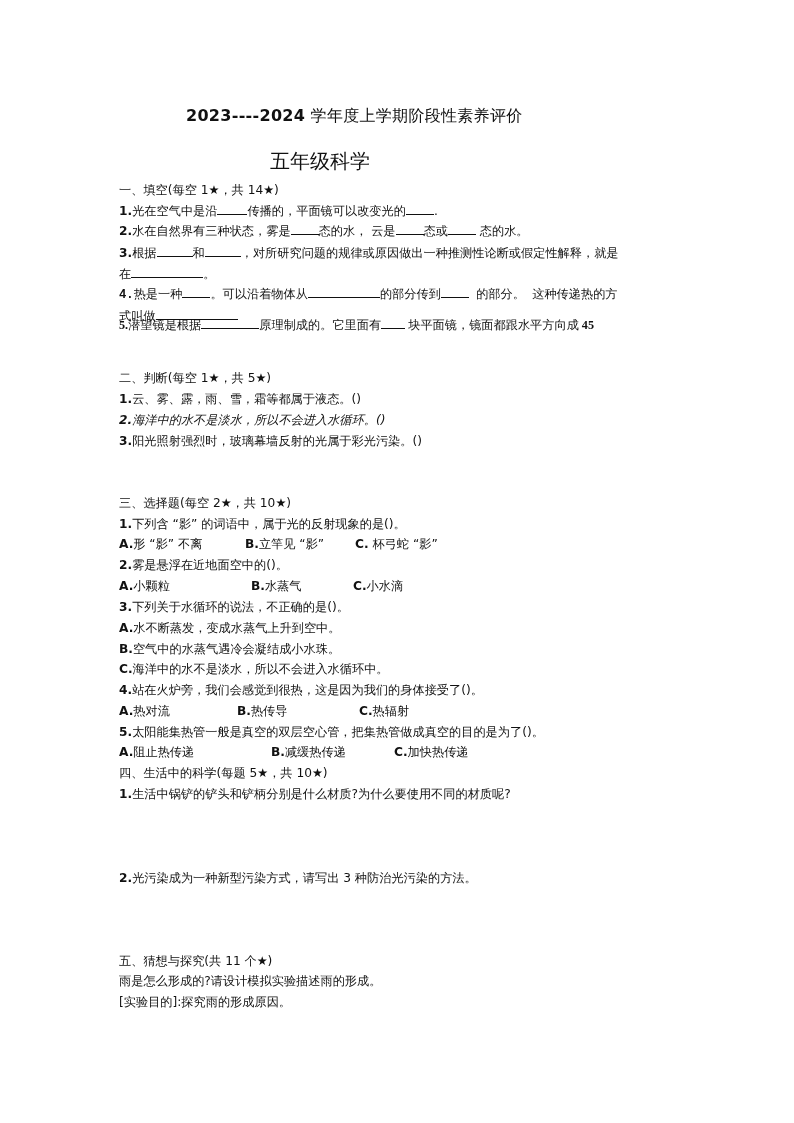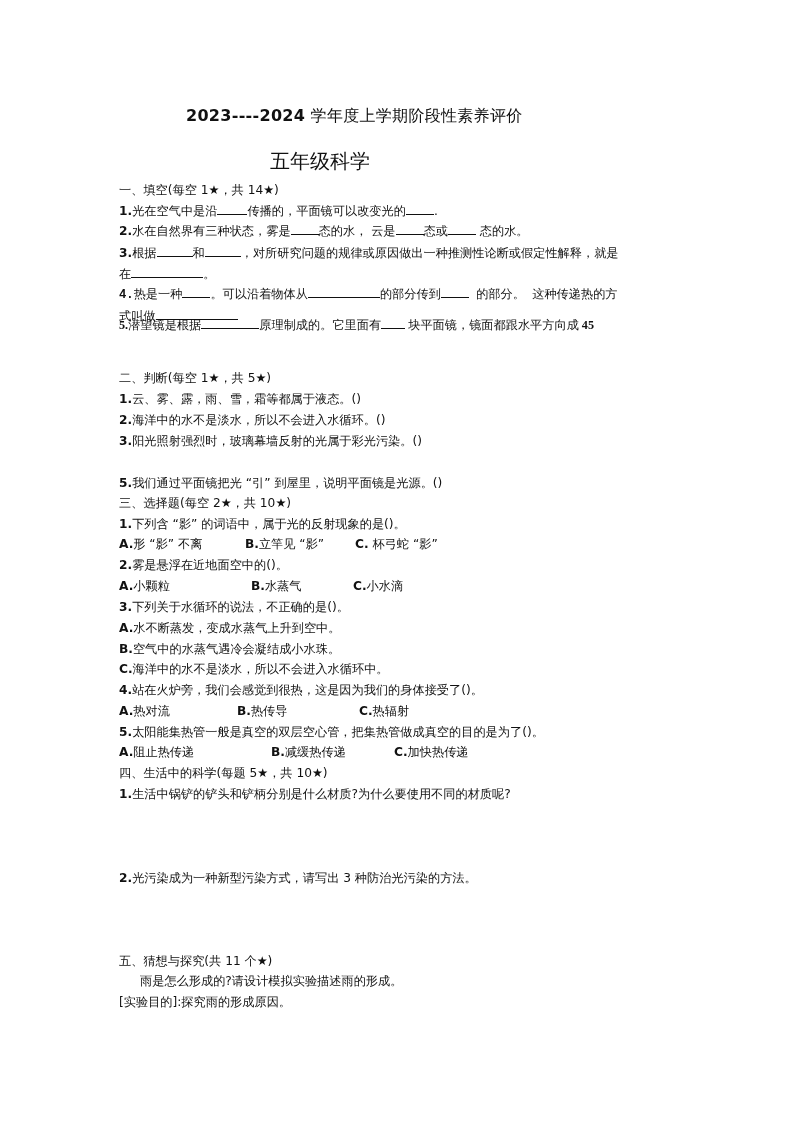--- a/index.html
+++ b/index.html
@@ -59,23 +59,22 @@
   <div class="line" style="top:306px;">
     <span>式叫做</span><span class="blank" style="width:82px"></span>
   </div>
 
   <div class="line" style="top:315px;font-family:Liberation Serif, serif;">
     <span class="num">5.</span><span>潜望镜是根据</span><span class="blank" style="width:58px"></span><span>原理制成的。它里面有</span><span class="blank" style="width:24px"></span><span> 块平面镜，镜面都跟水平方向成 </span><span class="num">45</span>
   </div>
 
   <div class="line" style="top:368px;">二、判断(每空 1★，共 5★)</div>
   <div class="line" style="top:389px;"><span class="num">1.</span><span>云、雾、露，雨、雪，霜等都属于液态。()</span></div>
-  <div class="line" style="top:410px;"><span class="num">2.</span><span>海洋中的水不是淡水，所以不会进入水循环。()</span></div>
+  <div class="line" style="top:410px;font-style:italic;"><span class="num">2.</span><span>海洋中的水不是淡水，所以不会进入水循环。()</span></div>
   <div class="line" style="top:431px;"><span class="num">3.</span><span>阳光照射强烈时，玻璃幕墙反射的光属于彩光污染。()</span></div>
-  <div class="line" style="top:473px;"><span class="num">5.</span><span>我们通过平面镜把光 “引” 到屋里，说明平面镜是光源。()</span></div>
 
   <div class="line" style="top:493px;">三、选择题(每空 2★，共 10★)</div>
 
   <div class="line" style="top:514px;"><span class="num">1.</span><span>下列含 “影” 的词语中，属于光的反射现象的是()。</span></div>
   <div class="line" style="top:534px;">
     <span class="opt" style="width:126px"><span class="num">A.</span><span>形 “影” 不离</span></span><span class="opt" style="width:110px"><span class="num">B.</span><span>立竿见 “影”</span></span><span class="opt"><span class="num">C.</span><span> 杯弓蛇 “影”</span></span>
   </div>
 
   <div class="line" style="top:555px;"><span class="num">2.</span><span>雾是悬浮在近地面空中的()。</span></div>
   <div class="line" style="top:576px;">
@@ -95,16 +94,16 @@
   <div class="line" style="top:722px;"><span class="num">5.</span><span>太阳能集热管一般是真空的双层空心管，把集热管做成真空的目的是为了()。</span></div>
   <div class="line" style="top:742px;">
     <span class="opt" style="width:152px"><span class="num">A.</span><span>阻止热传递</span></span><span class="opt" style="width:123px"><span class="num">B.</span><span>减缓热传递</span></span><span class="opt"><span class="num">C.</span><span>加快热传递</span></span>
   </div>
 
   <div class="line" style="top:763px;">四、生活中的科学(每题 5★，共 10★)</div>
   <div class="line" style="top:784px;"><span class="num">1.</span><span>生活中锅铲的铲头和铲柄分别是什么材质?为什么要使用不同的材质呢?</span></div>
   <div class="line" style="top:868px;"><span class="num">2.</span><span>光污染成为一种新型污染方式，请写出 3 种防治光污染的方法。</span></div>
 
   <div class="line" style="top:951px;">五、猜想与探究(共 11 个★)</div>
-  <div class="line" style="top:971px;margin-left:21px;">雨是怎么形成的?请设计模拟实验描述雨的形成。</div>
+  <div class="line" style="top:971px;">雨是怎么形成的?请设计模拟实验描述雨的形成。</div>
   <div class="line" style="top:992px;">[实验目的]:探究雨的形成原因。</div>
 
 </div>
 
 </body></html>

